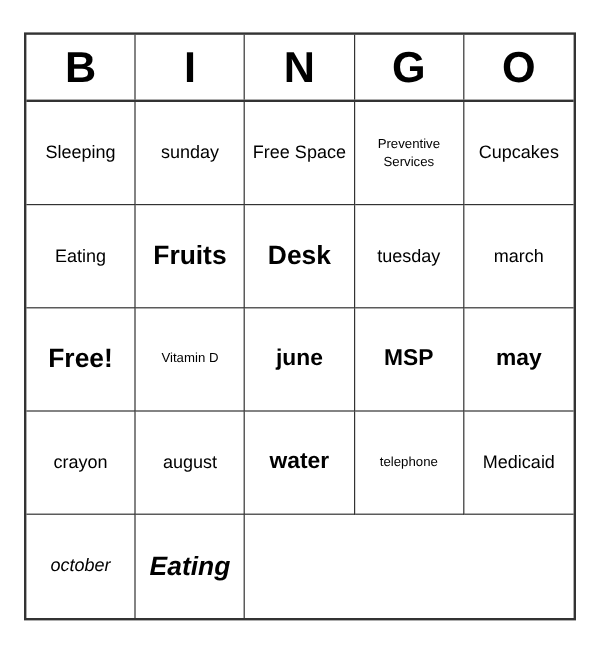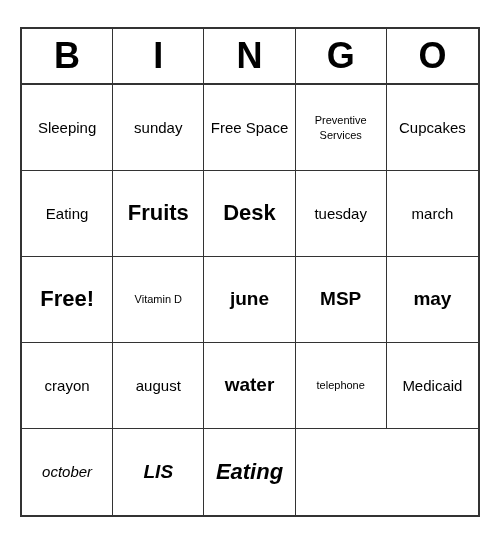--- a/index.html
+++ b/index.html
@@ -154,19 +154,16 @@
       <div class="bingo-cell">
         <span class="cell-text small">telephone</span>
       </div>
       <div class="bingo-cell">
         <span class="cell-text">Medicaid</span>
       </div>
       <div class="bingo-cell">
         <span class="cell-text">october</span>
       </div>
       <div class="bingo-cell">
-        <span class="cell-text xlarge">LIS</span>
-      </div>
-      <div class="bingo-cell">
         <span class="cell-text large">Eating</span>
       </div>
     </div>
 </div>
 
 </body></html>

